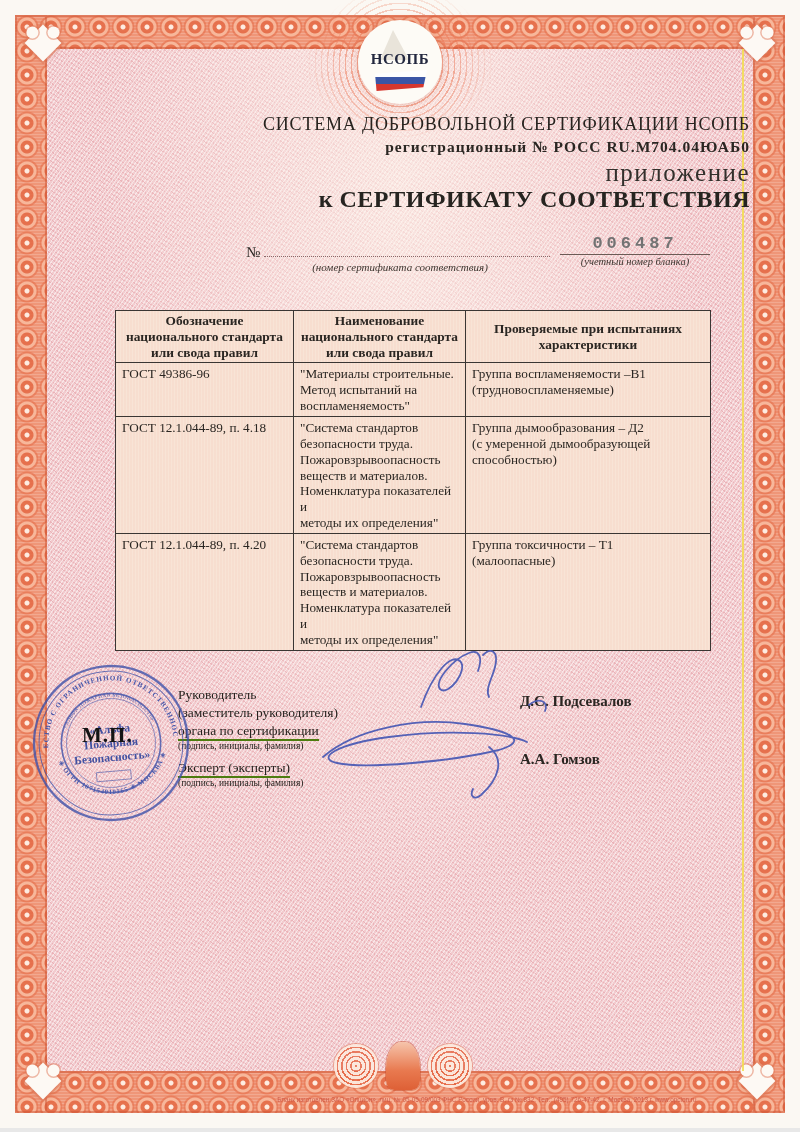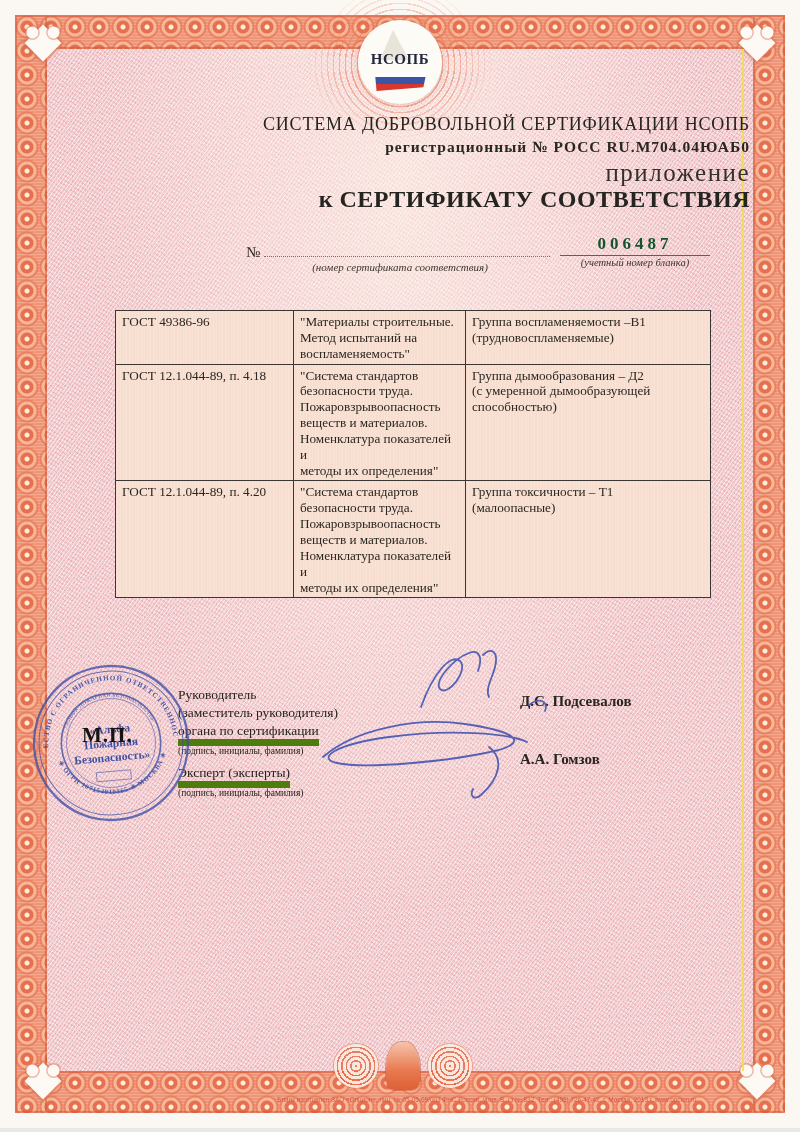--- a/index.html
+++ b/index.html
@@ -51,36 +51,36 @@
   .system-line{top:114px;font-size:18px;letter-spacing:.8px;color:#27231f;}
   .reg-line{top:138px;font-size:15.5px;font-weight:bold;letter-spacing:1px;}
   .title1{top:159px;font-size:25px;letter-spacing:1.5px;color:#33302c;}
   .title2{top:186px;font-size:24px;font-weight:bold;letter-spacing:.5px;color:#262420;}
   .cert-code{top:224px;font-size:16px;font-weight:bold;letter-spacing:.8px;}
   .num-row{position:absolute;left:246px;top:241px;z-index:4;font-size:15px;}
   .num-line{display:inline-block;width:286px;border-bottom:1px dotted #8a6a6a;height:15px;margin-left:4px;}
   .num-caption{position:absolute;left:250px;width:300px;top:261px;text-align:center;
     font-size:11px;font-style:italic;color:#3c342e;z-index:4;}
   .blank-wrap{position:absolute;left:560px;top:234px;width:150px;text-align:center;z-index:4;}
-  .blank-number{font-family:Liberation Serif, serif;font-size:17px;font-weight:bold;letter-spacing:4px;color:#14532d;}
+  .blank-number{font-family:Liberation Mono, monospace;font-size:17px;font-weight:bold;letter-spacing:4px;color:#737373;}
   .blank-line{border-bottom:1px solid #6b5a55;margin-top:1px;}
   .blank-caption{font-size:10.5px;font-style:italic;color:#3c342e;margin-top:1px;}
   
   .std-table{position:absolute;left:115px;top:310px;width:595px;border-collapse:collapse;z-index:4;
     table-layout:fixed;font-size:13.2px;line-height:1.2;
     background:
       repeating-linear-gradient(90deg, rgba(231,140,125,.15) 0 1px, rgba(0,0,0,0) 1px 3px),
       linear-gradient(#f8e4d6,#f8e4d6);}
   .std-table td,.std-table th{border:1.6px solid #3a3633;padding:3px 6px 2px 6px;vertical-align:top;text-align:left;}
   .std-table th{font-size:13.4px;text-align:center;vertical-align:middle;padding:2px 4px;line-height:1.18;}
   .pre{white-space:pre-line;}
   
   .sig-labels{position:absolute;left:178px;top:686px;z-index:5;font-size:13.5px;line-height:18px;color:#27231f;}
   .sig-small{font-size:9.5px;line-height:11px;}
-  .u{border-bottom:7px solid #4d7c0f;display:inline-block;line-height:16px;}
+  .u{border-bottom:2px solid #4d7c0f;display:inline-block;line-height:16px;}
   .sig-name{position:absolute;left:520px;font-size:15px;font-weight:bold;z-index:5;}
   .name1{top:693px;} .name2{top:751px;}
   .stamp{position:absolute;left:30px;top:662px;width:162px;height:162px;z-index:5;transform:rotate(-5deg);opacity:.92;}
   .mp-mark{position:absolute;left:82px;top:723px;font-size:21px;font-weight:bold;color:#141414;
     letter-spacing:1px;z-index:6;}
   .sig-ink{position:absolute;left:293px;top:645px;width:280px;height:175px;z-index:6;}
   
   .scrollwork{position:absolute;left:330px;top:1040px;width:146px;height:52px;z-index:2;}
   .spiral{position:absolute;width:44px;height:44px;border-radius:50%;
     background:repeating-radial-gradient(circle at 50% 50%, rgba(230,104,70,.8) 0 1.5px, rgba(252,233,222,.95) 1.5px 4.5px);
@@ -132,20 +132,25 @@
     <div class="blank-caption">(учетный номер бланка)</div>
   </div>
 
   <table class="std-table">
     <colgroup>
         <col style="width:178px">
         <col style="width:172px">
         <col style="width:245px">
       </colgroup>
     <tbody>
+        <tr style="height:50px">
+      <th>Обозначение национального стандарта или свода правил</th>
+      <th>Наименование национального стандарта или свода правил</th>
+      <th>Проверяемые при испытаниях характеристики</th>
+    </tr>
     <tr style="height:50px">
       <td class="pre">ГОСТ 49386-96</td>
       <td class="pre">"Материалы строительные.
 Метод испытаний на
 воспламеняемость"</td>
       <td class="pre">Группа воспламеняемости –В1
 (трудновоспламеняемые)</td>
     </tr>
     <tr style="height:92px">
       <td class="pre">ГОСТ 12.1.044-89, п. 4.18</td>

